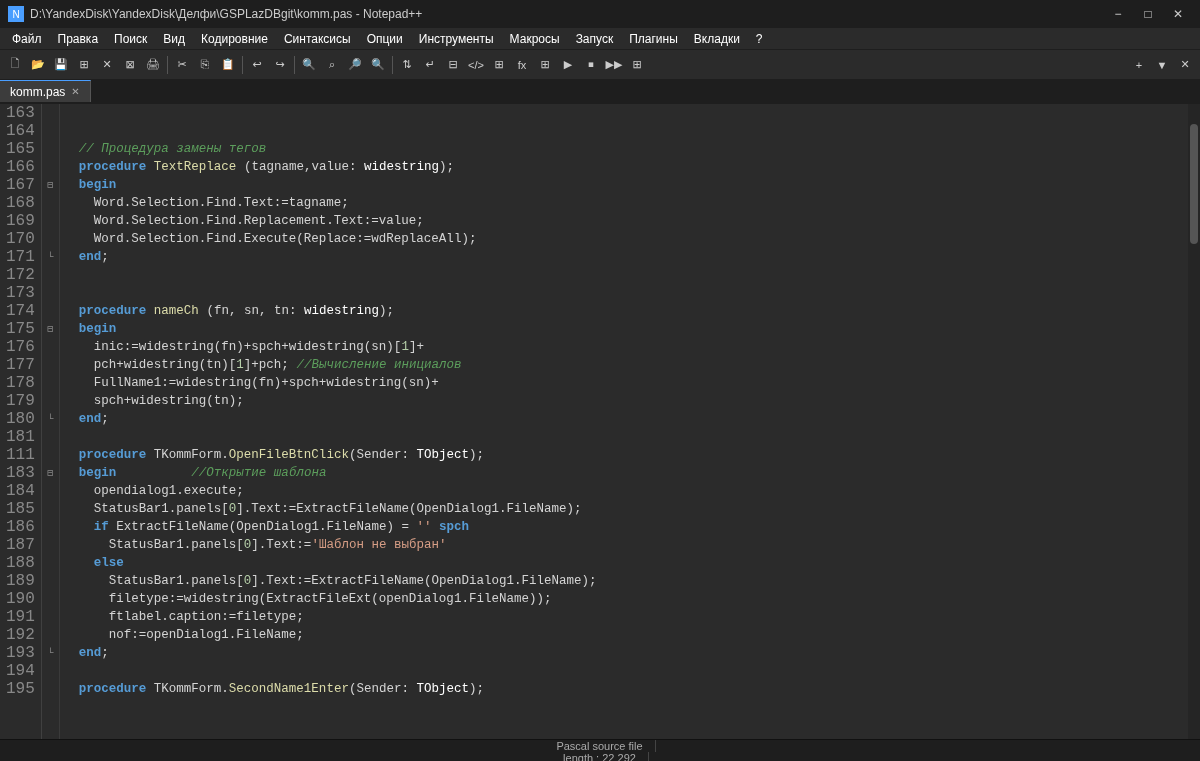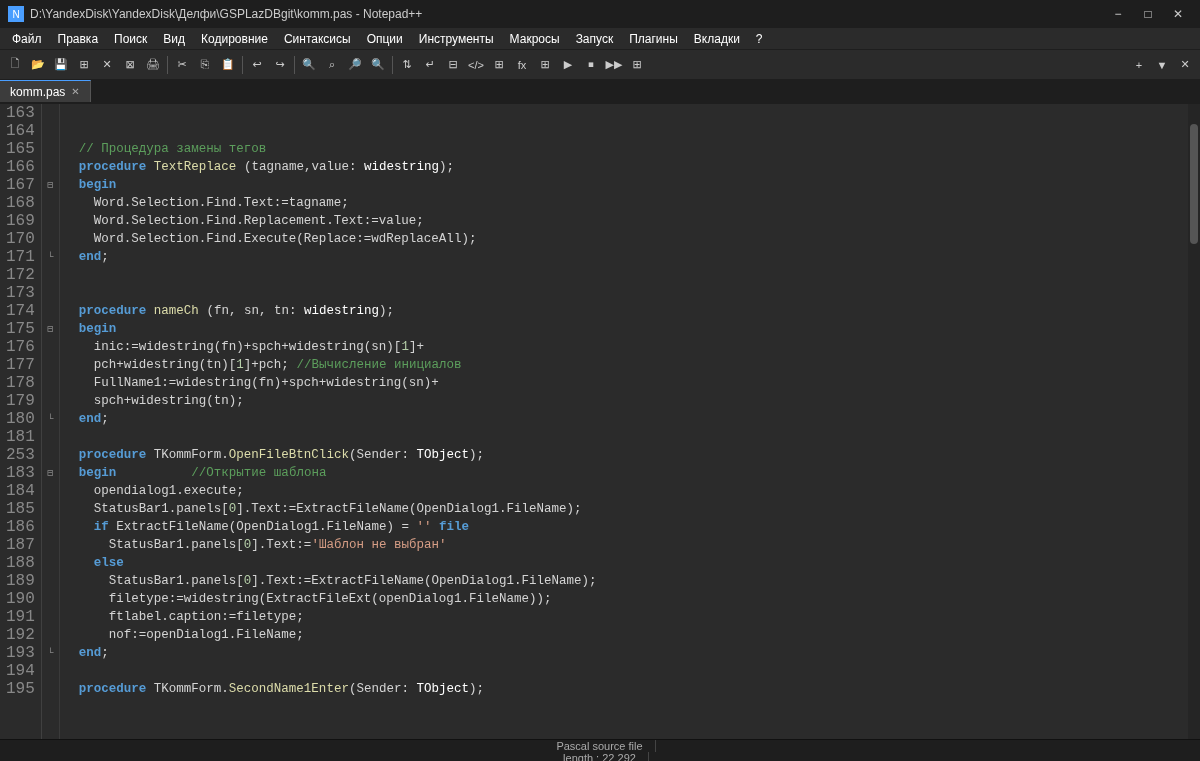--- a/index.html
+++ b/index.html
@@ -200,21 +200,21 @@
     .code-line {
       display: block;
       white-space: pre;
       height: 18px;
       font-size: 12.5px;
       color: #d4d4d4;
     }
 
     
     .kw { color: #569cd6; font-weight: bold; }
-    .cm { color: #5c9e5c; }
+    .cm { color: #5c9e5c; font-style: italic; }
     .st { color: #d69d85; }
     .fn { color: #dcdcaa; }
     .tp { color: #ffffff; }
     .num { color: #b5cea8; }
 
     
     #scrollbar-vert {
       width: 12px;
       background: #252525;
       flex-shrink: 0;
@@ -351,21 +351,21 @@
     <span class="line-num">172</span>
     <span class="line-num">173</span>
     <span class="line-num">174</span>
     <span class="line-num">175</span>
     <span class="line-num">176</span>
     <span class="line-num">177</span>
     <span class="line-num">178</span>
     <span class="line-num">179</span>
     <span class="line-num">180</span>
     <span class="line-num">181</span>
-    <span class="line-num">253</span>
+    <span class="line-num">111</span>
     <span class="line-num">183</span>
     <span class="line-num">184</span>
     <span class="line-num">185</span>
     <span class="line-num">186</span>
     <span class="line-num">187</span>
     <span class="line-num">188</span>
     <span class="line-num">189</span>
     <span class="line-num">190</span>
     <span class="line-num">191</span>
     <span class="line-num">192</span>
@@ -428,21 +428,21 @@
     <span class="code-line">    inic:=widestring(fn)+spch+widestring(sn)[<span class="num">1</span>]+</span>
     <span class="code-line">    pch+widestring(tn)[<span class="num">1</span>]+pch; <span class="cm">//Вычисление инициалов</span></span>
     <span class="code-line">    FullName1:=widestring(fn)+spch+widestring(sn)+</span>
     <span class="code-line">    spch+widestring(tn);</span>
     <span class="code-line">  <span class="kw">end</span>;</span>
     <span class="code-line"></span>
     <span class="code-line">  <span class="kw">procedure</span> TKommForm.<span class="fn">OpenFileBtnClick</span>(Sender: <span class="tp">TObject</span>);</span>
     <span class="code-line">  <span class="kw">begin</span>          <span class="cm">//Открытие шаблона</span></span>
     <span class="code-line">    opendialog1.execute;</span>
     <span class="code-line">    StatusBar1.panels[<span class="num">0</span>].Text:=ExtractFileName(OpenDialog1.FileName);</span>
-    <span class="code-line">    <span class="kw">if</span> ExtractFileName(OpenDialog1.FileName) = <span class="st">''</span> <span class="kw">file</span></span>
+    <span class="code-line">    <span class="kw">if</span> ExtractFileName(OpenDialog1.FileName) = <span class="st">''</span> <span class="kw">spch</span></span>
     <span class="code-line">      StatusBar1.panels[<span class="num">0</span>].Text:=<span class="st">'Шаблон не выбран'</span></span>
     <span class="code-line">    <span class="kw">else</span></span>
     <span class="code-line">      StatusBar1.panels[<span class="num">0</span>].Text:=ExtractFileName(OpenDialog1.FileName);</span>
     <span class="code-line">      filetype:=widestring(ExtractFileExt(openDialog1.FileName));</span>
     <span class="code-line">      ftlabel.caption:=filetype;</span>
     <span class="code-line">      nof:=openDialog1.FileName;</span>
     <span class="code-line">  <span class="kw">end</span>;</span>
     <span class="code-line"></span>
     <span class="code-line">  <span class="kw">procedure</span> TKommForm.<span class="fn">SecondName1Enter</span>(Sender: <span class="tp">TObject</span>);</span>
 

